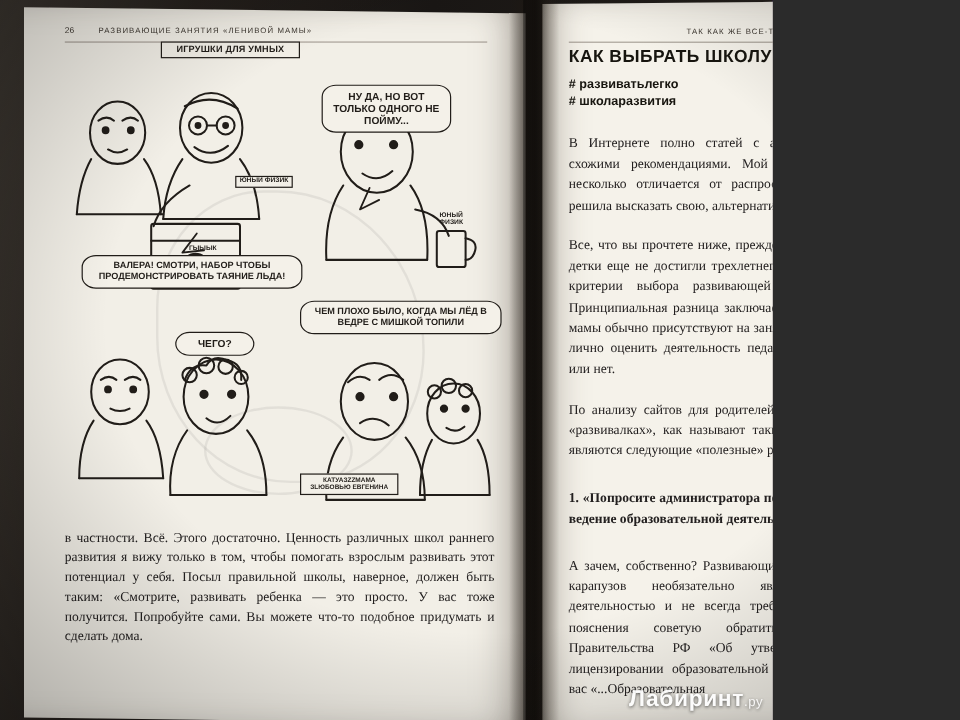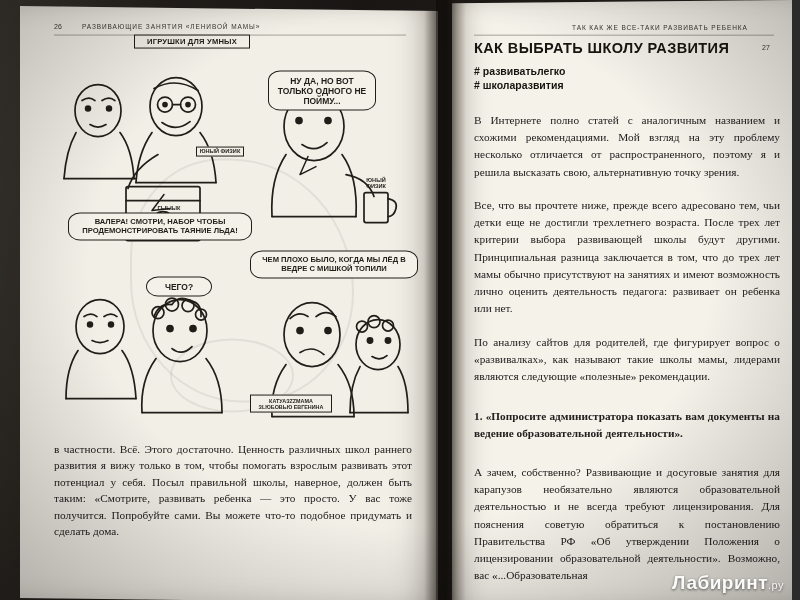--- a/index.html
+++ b/index.html
@@ -2,21 +2,21 @@
 <html><head>
 <meta charset="utf-8">
 <style>
   html,body{margin:0;padding:0;}
   body{
     width:800px;height:600px;overflow:hidden;
     background:#2b2b2b;
     font-family:"Liberation Serif", serif;
   }
   .photo{
-    position:absolute;left:0;top:0;width:792px;height:600px;
+    position:absolute;left:0;top:0;width:644px;height:600px;
     background:#4c1d95;
     overflow:hidden;
   }
   
   .bg-dark{
     position:absolute;left:0;top:0;width:800px;height:600px;
     background:linear-gradient(100deg,#3a352f 0%,#241f1b 18%,#191614 40%,#2a2520 100%);
   }
   
   .page-left{

